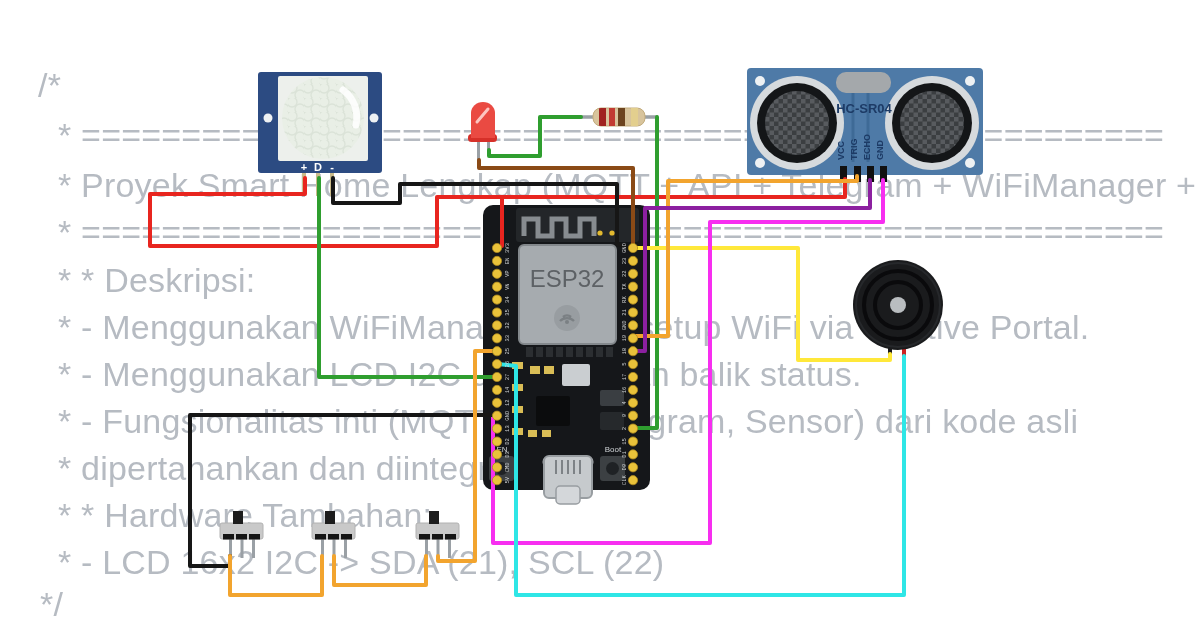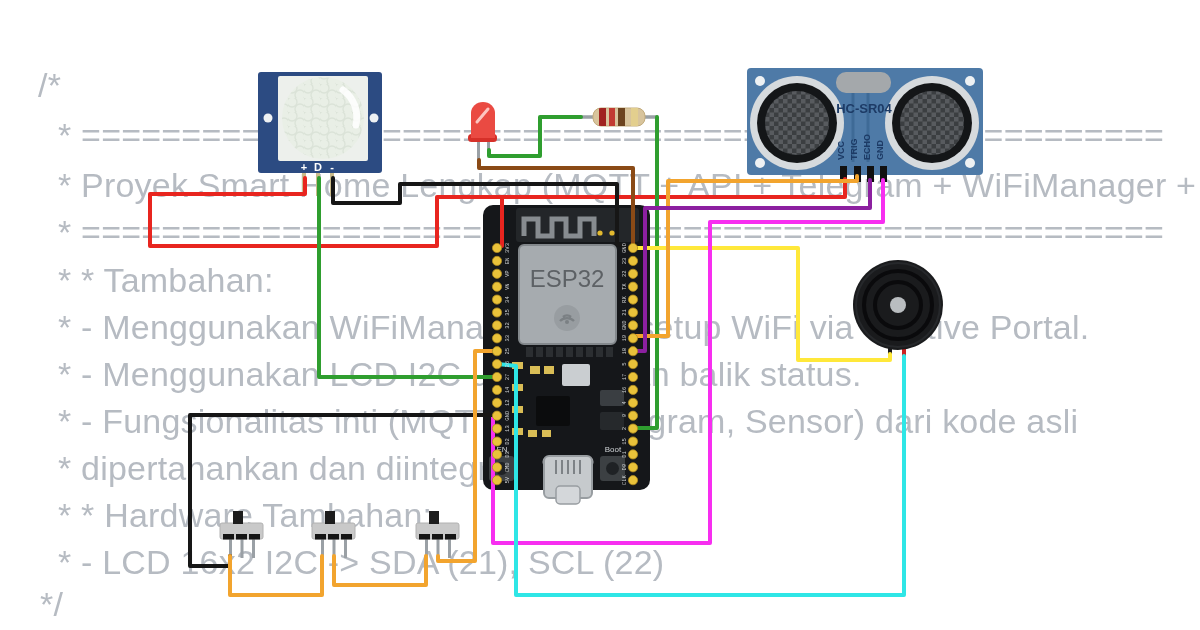--- a/index.html
+++ b/index.html
@@ -22,21 +22,21 @@
   .boardtext{font-family:"Liberation Sans","DejaVu Sans",sans-serif;}
 </style>
 </head>
 <body>
 
 <div id="comments">
     <div class="cline" style="left: 38px; top: 66px; color: rgb(182, 187, 194); font-size: 34px;">/*</div>
     <div class="cline" style="left: 58px; top: 116px; color: rgb(182, 187, 194); font-size: 34px;">* ======================================================</div>
     <div class="cline" style="left: 58px; top: 166px; color: rgb(182, 187, 194); font-size: 34px;">* Proyek Smart Home Lengkap (MQTT + API + Telegram + WiFiManager + LCD)</div>
     <div class="cline" style="left: 58px; top: 213px; color: rgb(182, 187, 194); font-size: 34px;">* ======================================================</div>
-    <div class="cline" style="left: 58px; top: 261px; color: rgb(182, 187, 194); font-size: 34px;">* * Tambahan:</div>
+    <div class="cline" style="left: 58px; top: 261px; color: rgb(182, 187, 194); font-size: 34px;">* * Deskripsi:</div>
     <div class="cline" style="left: 58px; top: 308px; color: rgb(182, 187, 194); font-size: 34px;">* - Menggunakan WiFiManager untuk setup WiFi via Captive Portal.</div>
     <div class="cline" style="left: 58px; top: 355px; color: rgb(182, 187, 194); font-size: 34px;">* - Menggunakan LCD I2C untuk umpan balik status.</div>
     <div class="cline" style="left: 58px; top: 402px; color: rgb(182, 187, 194); font-size: 34px;">* - Fungsionalitas inti (MQTT, API, Telegram, Sensor) dari kode asli</div>
     <div class="cline" style="left: 58px; top: 449px; color: rgb(182, 187, 194); font-size: 34px;">* dipertahankan dan diintegrasikan.</div>
     <div class="cline" style="left: 58px; top: 496px; color: rgb(182, 187, 194); font-size: 34px;">* * Hardware Tambahan:</div>
     <div class="cline" style="left: 58px; top: 543px; color: rgb(182, 187, 194); font-size: 34px;">* - LCD 16x2 I2C -&gt; SDA (21), SCL (22)</div>
     <div class="cline" style="left: 40px; top: 585px; color: rgb(182, 187, 194); font-size: 34px;">*/</div>
   </div>
 
 <svg id="circuit" width="1200" height="630" viewBox="0 0 1200 630">

